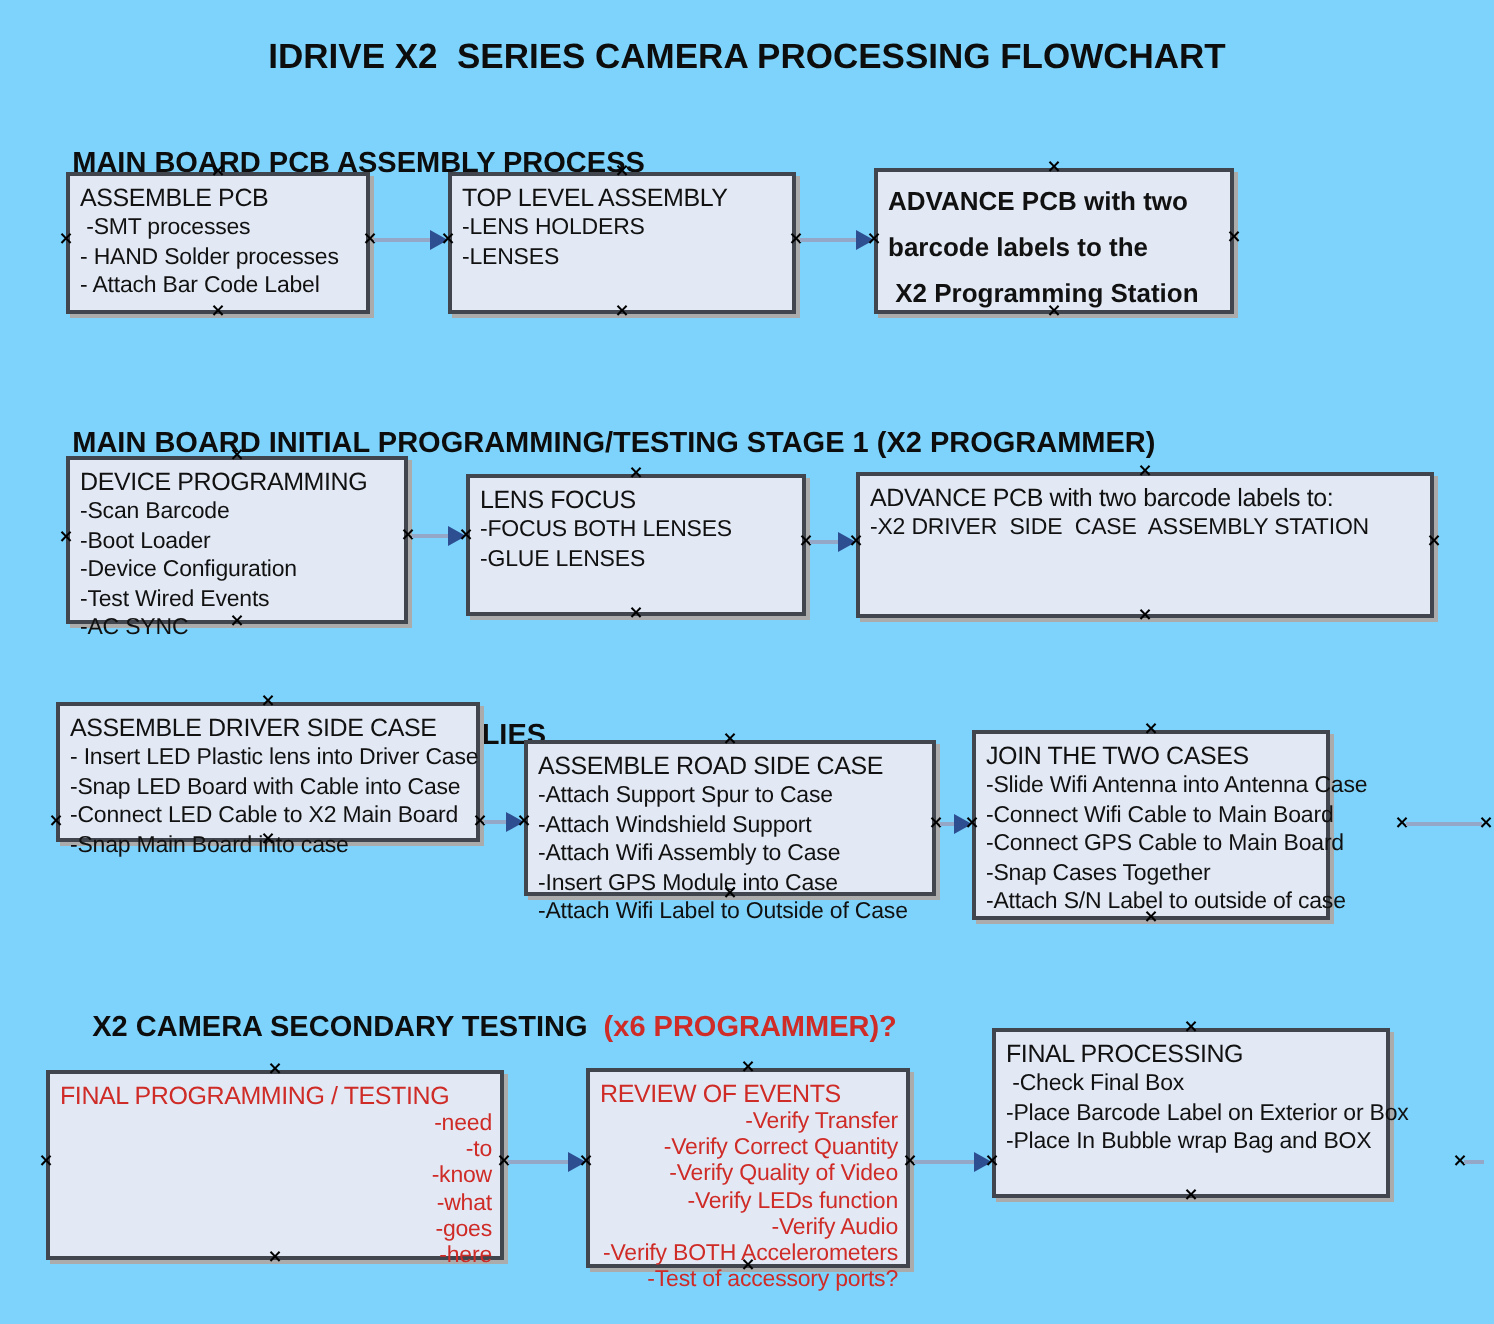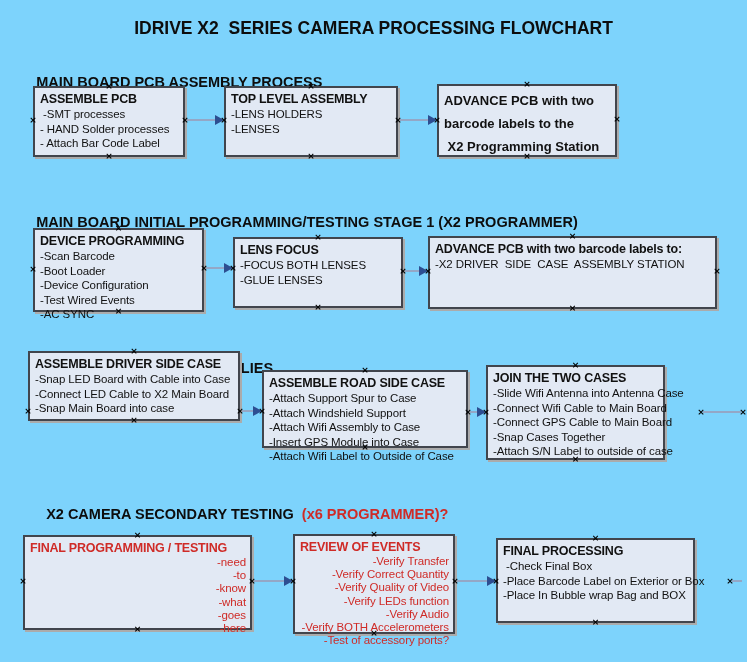--- a/index.html
+++ b/index.html
@@ -13,21 +13,21 @@
   }
   .sec-heading{
     position:absolute;font-size:14.5px;font-weight:bold;white-space:pre;color:#0d0d0d;
   }
   .sec-heading .red-part{color:#cf2b27;}
   .box{
     position:absolute;box-sizing:border-box;background:#e2e9f4;
     border:2px solid #41454d;box-shadow:2px 2px 0 #ababab;
     padding:3px 4px 0 5px;overflow:visible;
   }
-  .box-title{font-size:12.5px;font-weight:bold;line-height:16px;white-space:pre;letter-spacing:-0.2px;}
+  .box-title{font-size:12.5px;font-weight:normal;line-height:16px;white-space:pre;letter-spacing:-0.2px;}
   .box-item{font-size:11.5px;line-height:14.5px;white-space:pre;letter-spacing:-0.1px;}
   .box.bold-items .box-title,.box.bold-items .box-item{font-size:13px;font-weight:bold;line-height:23px;letter-spacing:0;}
   .box.red-text .box-title,.box.red-text .box-item{color:#cf2b27;}
   .box.tight .box-item{line-height:13.2px;text-align:right;}
   .anchor{position:absolute;width:8px;height:10px;line-height:10px;text-align:center;
     font-family:"DejaVu Sans",sans-serif;font-size:9px;font-weight:bold;color:#000;}
   .anchor::before{content:"\00d7";}
   .anchor.at{left:50%;top:-7px;margin-left:-4px;}
   .anchor.ab{left:50%;bottom:-6px;margin-left:-4px;}
   .arrow{position:absolute;height:12px;}
@@ -109,20 +109,21 @@
   </div>
 
   <div class="sec-heading" style="left:30px;top:344px">
     <span>X2 CAMERA CASE ASSEMBLIES</span><span class="red-part"></span>
   </div>
 
   <div class="box" style="left:28px;top:351px;width:212px;height:70px">
     <span class="anchor at"></span>
     <span class="anchor ab"></span>
     <div class="box-title">ASSEMBLE DRIVER SIDE CASE</div>
+    <div class="box-item">- Insert LED Plastic lens into Driver Case</div>
     <div class="box-item">-Snap LED Board with Cable into Case</div>
     <div class="box-item">-Connect LED Cable to X2 Main Board</div>
     <div class="box-item">-Snap Main Board into case</div>
   </div>
 
   <div class="box" style="left:262px;top:370px;width:206px;height:78px">
     <span class="anchor at"></span>
     <span class="anchor ab"></span>
     <div class="box-title">ASSEMBLE ROAD SIDE CASE</div>
     <div class="box-item">-Attach Support Spur to Case</div>
@@ -165,21 +166,21 @@
     <div class="box-title">REVIEW OF EVENTS</div>
     <div class="box-item">-Verify Transfer</div>
     <div class="box-item">-Verify Correct Quantity</div>
     <div class="box-item">-Verify Quality of Video</div>
     <div class="box-item">-Verify LEDs function</div>
     <div class="box-item">-Verify Audio</div>
     <div class="box-item">-Verify BOTH Accelerometers</div>
     <div class="box-item">-Test of accessory ports?</div>
   </div>
 
-  <div class="box" style="left:496px;top:538px;width:199px;height:85px">
+  <div class="box" style="left:496px;top:514px;width:199px;height:85px">
     <span class="anchor at"></span>
     <span class="anchor ab"></span>
     <div class="box-title">FINAL PROCESSING</div>
     <div class="box-item"> -Check Final Box</div>
     <div class="box-item">-Place Barcode Label on Exterior or Box</div>
     <div class="box-item">-Place In Bubble wrap Bag and BOX</div>
   </div>
 
   <div class="arrow" style="left:185px;top:114px;width:39px">
     <span class="anchor tail"></span>

